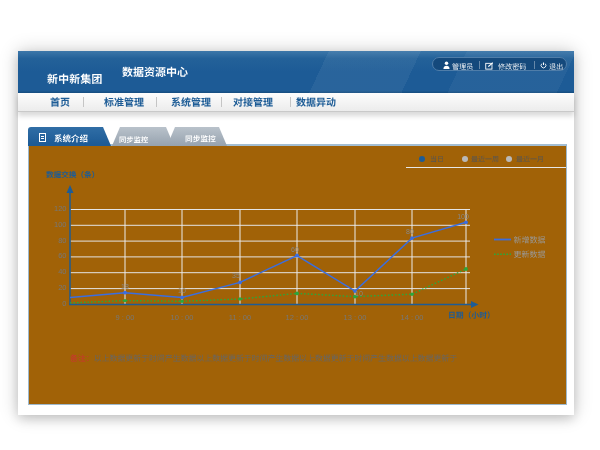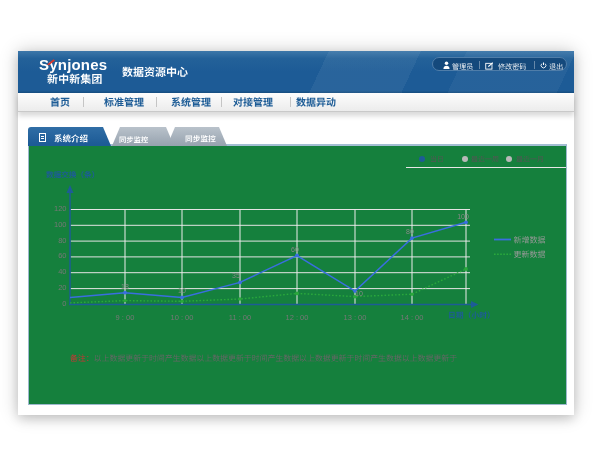--- a/index.html
+++ b/index.html
@@ -29,32 +29,29 @@
   border-top-left-radius:3px; }
 .tabg { background:linear-gradient(180deg,#b9c2cb 0%, #96a2ae 100%);
   clip-path:polygon(8px 0, calc(100% - 8px) 0, 100% 100%, 0 100%); }
 .tab2 { left:94px; width:62px; filter:drop-shadow(-1.5px 0 0 rgba(255,255,255,0.95)); }
 .tab3 { left:149px; width:60px; filter:drop-shadow(-1.5px 0 0 rgba(255,255,255,0.95)); }
 .dicon { position:absolute; left:11px; top:6px; width:7px; height:9px;
   border:1px solid #fff; }
 .dicon:before { content:""; position:absolute; left:1px; top:2px; width:3px; height:1px; background:#fff; }
 .dicon:after { content:""; position:absolute; left:1px; top:4px; width:3px; height:1px; background:#fff; }
 .box { position:absolute; left:10px; top:93px; width:539px; height:261px;
-  border:1px solid #9db8cd; border-top:2px solid #a3bed3; background:#15803d; z-index:1;padding-left:44px; }
+  border:1px solid #9db8cd; border-top:2px solid #a3bed3; background:#a16207; z-index:1;padding-left:44px; }
 .rline { position:absolute; left:377px; top:21px; width:160px; height:1px; background:#e7e7e7; }
 .dotb { position:absolute; width:6px; height:6px; border-radius:50%; background:#1d5c96; top:9.5px; }
 .dotg { position:absolute; width:6px; height:6px; border-radius:50%; background:#b9b9b9; top:9.5px; }
 </style>
 </head>
 <body>
 <div class="win">
   <div class="hdr">
-    <div class="logo1">S<span style="position:relative">y<svg width="9" height="7" style="position:absolute;left:-2px;top:3px">
-            <path d="M0 5.5 L6.5 0.3 L8 1.6 L2 6.3 Z" fill="#d9372b"></path>
-          </svg></span>njones</div>
     <svg style="position:absolute;left:29px;top:21px" width="56" height="18">
         <path transform="translate(0,11)" d="M1.2 -2.5C1.0 -1.9 0.7 -1.3 0.3 -0.8C0.5 -0.7 0.9 -0.4 1.1 -0.2C1.6 -0.7 2.0 -1.5 2.3 -2.2ZM3.9 -2.1C4.2 -1.6 4.6 -0.9 4.8 -0.5L5.6 -1.0C5.5 -0.6 5.4 -0.3 5.1 0.1C5.4 0.2 6.0 0.6 6.2 0.8C7.1 -0.5 7.2 -2.8 7.2 -4.4V-4.5H8.3V0.9H9.6V-4.5H10.6V-5.7H7.2V-7.4C8.3 -7.6 9.5 -7.9 10.4 -8.3L9.4 -9.3C8.6 -8.9 7.2 -8.5 6.0 -8.3V-4.4C6.0 -3.4 6.0 -2.1 5.6 -1.0C5.5 -1.4 5.1 -2.1 4.8 -2.6ZM2.2 -7.2H3.9C3.8 -6.8 3.6 -6.2 3.4 -5.8H2.1L2.6 -5.9C2.6 -6.3 2.4 -6.8 2.2 -7.2ZM2.1 -9.1C2.3 -8.9 2.4 -8.5 2.5 -8.2H0.6V-7.2H2.1L1.2 -7.0C1.3 -6.6 1.4 -6.1 1.5 -5.8H0.4V-4.7H2.5V-3.9H0.5V-2.8H2.5V-0.4C2.5 -0.3 2.5 -0.3 2.4 -0.3C2.2 -0.3 1.9 -0.3 1.6 -0.3C1.7 0.0 1.9 0.5 1.9 0.8C2.5 0.8 2.9 0.8 3.3 0.6C3.6 0.4 3.7 0.1 3.7 -0.4V-2.8H5.5V-3.9H3.7V-4.7H5.7V-5.8H4.6C4.7 -6.1 4.9 -6.6 5.1 -7.0L4.1 -7.2H5.5V-8.2H3.8C3.7 -8.6 3.5 -9.1 3.3 -9.4Z M15.9 -9.3V-7.4H12.1V-1.9H13.4V-2.5H15.9V1.0H17.3V-2.5H19.8V-1.9H21.2V-7.4H17.3V-9.3ZM13.4 -3.8V-6.1H15.9V-3.8ZM19.8 -3.8H17.3V-6.1H19.8Z M23.4 -2.5C23.2 -1.9 22.9 -1.3 22.5 -0.8C22.7 -0.7 23.1 -0.4 23.3 -0.2C23.8 -0.7 24.2 -1.5 24.5 -2.2ZM26.1 -2.1C26.4 -1.6 26.8 -0.9 27.0 -0.5L27.8 -1.0C27.7 -0.6 27.6 -0.3 27.3 0.1C27.6 0.2 28.2 0.6 28.4 0.8C29.3 -0.5 29.4 -2.8 29.4 -4.4V-4.5H30.5V0.9H31.8V-4.5H32.8V-5.7H29.4V-7.4C30.5 -7.6 31.7 -7.9 32.6 -8.3L31.6 -9.3C30.8 -8.9 29.4 -8.5 28.2 -8.3V-4.4C28.2 -3.4 28.2 -2.1 27.8 -1.0C27.7 -1.4 27.3 -2.1 27.0 -2.6ZM24.4 -7.2H26.1C26.0 -6.8 25.8 -6.2 25.6 -5.8H24.3L24.8 -5.9C24.8 -6.3 24.6 -6.8 24.4 -7.2ZM24.3 -9.1C24.5 -8.9 24.6 -8.5 24.7 -8.2H22.8V-7.2H24.3L23.4 -7.0C23.5 -6.6 23.6 -6.1 23.7 -5.8H22.6V-4.7H24.7V-3.9H22.7V-2.8H24.7V-0.4C24.7 -0.3 24.7 -0.3 24.6 -0.3C24.4 -0.3 24.1 -0.3 23.8 -0.3C23.9 0.0 24.1 0.5 24.1 0.8C24.7 0.8 25.1 0.8 25.5 0.6C25.8 0.4 25.9 0.1 25.9 -0.4V-2.8H27.7V-3.9H25.9V-4.7H27.9V-5.8H26.8C26.9 -6.1 27.1 -6.6 27.3 -7.0L26.3 -7.2H27.7V-8.2H26.0C25.9 -8.6 25.7 -9.1 25.5 -9.4Z M38.1 -3.1V-2.5H33.8V-1.5H37.0C36.0 -0.9 34.7 -0.4 33.5 -0.2C33.7 0.1 34.1 0.6 34.3 0.9C35.6 0.5 37.0 -0.1 38.1 -0.9V1.0H39.4V-1.0C40.5 -0.2 41.9 0.5 43.2 0.9C43.4 0.5 43.8 0.1 44.0 -0.2C42.9 -0.5 41.6 -0.9 40.6 -1.5H43.8V-2.5H39.4V-3.1ZM38.6 -6.0V-5.5H36.4V-6.0ZM38.4 -9.1C38.5 -8.8 38.6 -8.5 38.7 -8.3H37.0C37.2 -8.6 37.3 -8.8 37.5 -9.1L36.1 -9.4C35.6 -8.4 34.8 -7.3 33.5 -6.4C33.8 -6.2 34.2 -5.8 34.5 -5.5C34.7 -5.7 34.9 -5.9 35.0 -6.0V-2.9H36.4V-3.2H43.5V-4.2H39.9V-4.6H42.7V-5.5H39.9V-6.0H42.7V-6.8H39.9V-7.3H43.2V-8.3H40.1C40.0 -8.6 39.8 -9.1 39.6 -9.4ZM38.6 -6.8H36.4V-7.3H38.6ZM38.6 -4.6V-4.2H36.4V-4.6Z M45.2 -8.9V1.0H46.5V0.6H53.2V1.0H54.6V-8.9ZM46.5 -0.6V-7.7H53.2V-0.6ZM50.2 -7.4V-6.2H47.0V-5.0H49.7C48.8 -4.0 47.7 -3.2 46.7 -2.7C47.0 -2.4 47.4 -2.0 47.6 -1.8C48.4 -2.2 49.4 -2.9 50.2 -3.7V-2.2C50.2 -2.1 50.1 -2.1 50.0 -2.1C49.9 -2.1 49.4 -2.1 49.0 -2.1C49.2 -1.8 49.4 -1.3 49.4 -0.9C50.1 -0.9 50.6 -0.9 51.0 -1.1C51.4 -1.3 51.5 -1.6 51.5 -2.2V-5.0H52.8V-6.2H51.5V-7.4Z" fill="#fff"></path>
       </svg>
     <svg style="position:absolute;left:104px;top:14px" width="66" height="18">
         <path transform="translate(0,11)" d="M4.7 -9.2C4.5 -8.8 4.2 -8.2 3.9 -7.8L4.8 -7.4C5.1 -7.8 5.4 -8.3 5.8 -8.8ZM4.1 -2.6C3.9 -2.2 3.7 -1.9 3.4 -1.6L2.5 -2.0L2.8 -2.6ZM0.9 -1.6C1.4 -1.4 1.9 -1.2 2.5 -0.9C1.8 -0.5 1.1 -0.2 0.3 -0.0C0.5 0.2 0.8 0.7 0.9 1.0C1.9 0.7 2.8 0.3 3.5 -0.3C3.8 -0.1 4.1 0.1 4.3 0.3L5.1 -0.6C4.9 -0.7 4.6 -0.9 4.3 -1.1C4.9 -1.7 5.3 -2.5 5.6 -3.5L4.9 -3.7L4.7 -3.7H3.3L3.5 -4.1L2.3 -4.3C2.2 -4.1 2.2 -3.9 2.1 -3.7H0.7V-2.6H1.5C1.3 -2.2 1.1 -1.9 0.9 -1.6ZM0.7 -8.8C1.0 -8.3 1.3 -7.8 1.3 -7.4H0.5V-6.4H2.1C1.6 -5.8 0.9 -5.3 0.2 -5.1C0.5 -4.8 0.8 -4.4 0.9 -4.1C1.5 -4.4 2.1 -4.9 2.6 -5.4V-4.4H3.8V-5.6C4.2 -5.2 4.6 -4.9 4.9 -4.7L5.6 -5.6C5.4 -5.7 4.8 -6.1 4.3 -6.4H5.9V-7.4H3.8V-9.3H2.6V-7.4H1.4L2.3 -7.8C2.3 -8.2 2.0 -8.7 1.7 -9.2ZM6.7 -9.3C6.5 -7.3 6.0 -5.5 5.1 -4.3C5.4 -4.1 5.9 -3.7 6.1 -3.5C6.3 -3.8 6.5 -4.1 6.6 -4.5C6.9 -3.6 7.1 -2.8 7.4 -2.2C6.9 -1.2 6.0 -0.5 4.9 -0.0C5.2 0.2 5.5 0.8 5.6 1.0C6.7 0.5 7.5 -0.2 8.1 -1.0C8.6 -0.2 9.2 0.4 9.9 0.9C10.1 0.6 10.5 0.1 10.8 -0.1C10.0 -0.6 9.3 -1.3 8.8 -2.2C9.3 -3.2 9.6 -4.5 9.9 -6.1H10.5V-7.3H7.6C7.7 -7.9 7.9 -8.5 7.9 -9.1ZM8.6 -6.1C8.5 -5.2 8.3 -4.3 8.1 -3.6C7.8 -4.4 7.6 -5.2 7.4 -6.1Z M16.3 -2.6V1.0H17.5V0.7H20.1V1.0H21.3V-2.6H19.3V-3.6H21.6V-4.7H19.3V-5.7H21.3V-8.9H15.2V-5.5C15.2 -3.8 15.1 -1.4 14.0 0.2C14.3 0.4 14.9 0.8 15.1 1.0C15.9 -0.2 16.3 -2.0 16.4 -3.6H18.1V-2.6ZM16.5 -7.8H20.0V-6.8H16.5ZM16.5 -5.7H18.1V-4.7H16.5L16.5 -5.5ZM17.5 -0.4V-1.5H20.1V-0.4ZM12.6 -9.3V-7.3H11.4V-6.0H12.6V-4.1L11.2 -3.8L11.5 -2.5L12.6 -2.8V-0.6C12.6 -0.4 12.5 -0.4 12.4 -0.4C12.3 -0.4 11.9 -0.4 11.5 -0.4C11.6 -0.0 11.8 0.5 11.8 0.8C12.5 0.8 13.0 0.8 13.3 0.6C13.7 0.4 13.8 0.1 13.8 -0.5V-3.1L14.9 -3.5L14.7 -4.7L13.8 -4.4V-6.0H14.9V-7.3H13.8V-9.3Z M22.8 -8.2C23.6 -7.9 24.5 -7.3 25.0 -7.0L25.7 -8.0C25.2 -8.3 24.2 -8.8 23.4 -9.1ZM22.5 -5.7 22.9 -4.5C23.8 -4.8 24.9 -5.2 25.9 -5.6L25.7 -6.7C24.5 -6.3 23.3 -5.9 22.5 -5.7ZM23.8 -4.1V-1.1H25.1V-2.9H30.0V-1.2H31.4V-4.1ZM26.9 -2.6C26.6 -1.3 25.9 -0.5 22.4 -0.1C22.6 0.2 22.9 0.7 22.9 1.0C26.8 0.5 27.8 -0.7 28.2 -2.6ZM27.6 -0.5C28.9 -0.2 30.7 0.5 31.6 0.9L32.4 -0.1C31.4 -0.5 29.6 -1.1 28.3 -1.5ZM27.1 -9.3C26.9 -8.5 26.3 -7.6 25.5 -7.0C25.8 -6.8 26.2 -6.4 26.4 -6.1C26.9 -6.5 27.2 -7.0 27.5 -7.4H28.4C28.1 -6.5 27.5 -5.6 25.7 -5.1C25.9 -4.9 26.2 -4.4 26.3 -4.1C27.8 -4.6 28.6 -5.3 29.1 -6.1C29.8 -5.2 30.7 -4.6 31.8 -4.2C31.9 -4.6 32.3 -5.0 32.5 -5.3C31.2 -5.5 30.2 -6.2 29.6 -7.1L29.7 -7.4H30.8C30.7 -7.1 30.6 -6.9 30.5 -6.6L31.6 -6.3C31.9 -6.8 32.2 -7.6 32.4 -8.2L31.4 -8.4L31.2 -8.4H28.1C28.2 -8.6 28.3 -8.8 28.3 -9.1Z M39.5 -4.2H42.0V-3.6H39.5ZM39.5 -5.7H42.0V-5.1H39.5ZM38.5 -2.2C38.2 -1.5 37.8 -0.8 37.3 -0.2C37.6 -0.1 38.1 0.2 38.4 0.4C38.8 -0.2 39.3 -1.1 39.7 -1.9ZM41.6 -1.9C42.0 -1.2 42.4 -0.3 42.6 0.3L43.8 -0.2C43.6 -0.8 43.1 -1.7 42.8 -2.3ZM33.8 -8.3C34.4 -8.0 35.2 -7.5 35.6 -7.1L36.4 -8.2C36.0 -8.5 35.1 -9.0 34.6 -9.3ZM33.3 -5.3C33.9 -5.0 34.7 -4.5 35.1 -4.2L35.9 -5.3C35.5 -5.6 34.6 -6.0 34.1 -6.3ZM33.4 0.1 34.6 0.8C35.1 -0.2 35.7 -1.5 36.1 -2.7L35.0 -3.4C34.5 -2.1 33.9 -0.7 33.4 0.1ZM38.3 -6.6V-2.7H40.1V-0.3C40.1 -0.2 40.0 -0.1 39.9 -0.1C39.8 -0.1 39.3 -0.1 38.9 -0.2C39.1 0.2 39.2 0.6 39.2 1.0C39.9 1.0 40.4 1.0 40.8 0.8C41.2 0.6 41.3 0.3 41.3 -0.3V-2.7H43.2V-6.6H41.1L41.5 -7.4L40.3 -7.6H43.5V-8.8H36.6V-5.7C36.6 -3.9 36.5 -1.4 35.3 0.3C35.6 0.4 36.2 0.8 36.4 1.0C37.7 -0.8 37.9 -3.8 37.9 -5.7V-7.6H40.1C40.0 -7.3 39.9 -7.0 39.8 -6.6Z M48.8 -9.3V-7.4H45.0V-1.9H46.3V-2.5H48.8V1.0H50.2V-2.5H52.7V-1.9H54.1V-7.4H50.2V-9.3ZM46.3 -3.8V-6.1H48.8V-3.8ZM52.7 -3.8H50.2V-6.1H52.7Z M58.2 -6.2V-1.1C58.2 0.3 58.6 0.8 60.1 0.8C60.4 0.8 61.6 0.8 61.9 0.8C63.3 0.8 63.6 0.1 63.8 -2.0C63.4 -2.1 62.9 -2.3 62.5 -2.5C62.5 -0.8 62.4 -0.5 61.8 -0.5C61.5 -0.5 60.5 -0.5 60.2 -0.5C59.7 -0.5 59.6 -0.5 59.6 -1.1V-6.2ZM56.2 -5.6C56.1 -4.1 55.8 -2.4 55.4 -1.3L56.7 -0.7C57.1 -2.0 57.4 -3.9 57.5 -5.3ZM63.1 -5.4C63.7 -4.1 64.3 -2.4 64.4 -1.2L65.8 -1.8C65.5 -2.9 65.0 -4.6 64.3 -5.9ZM58.6 -8.3C59.6 -7.6 61.0 -6.5 61.6 -5.9L62.6 -6.9C61.9 -7.6 60.5 -8.5 59.5 -9.2Z" fill="#fff"></path>
       </svg>
     <div class="pill">
       <i style="left:46px"></i>
         <i style="left:101px"></i>
     </div>

